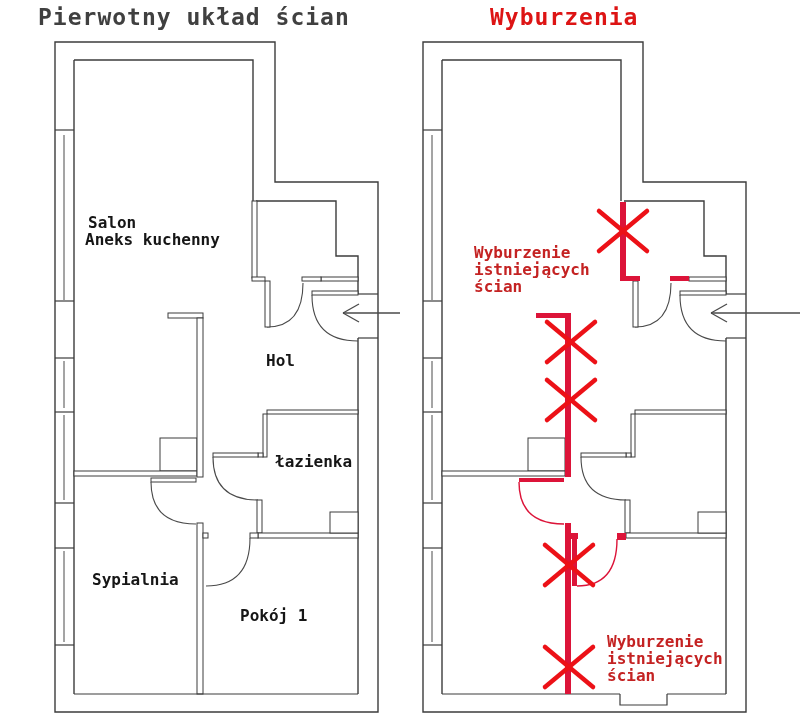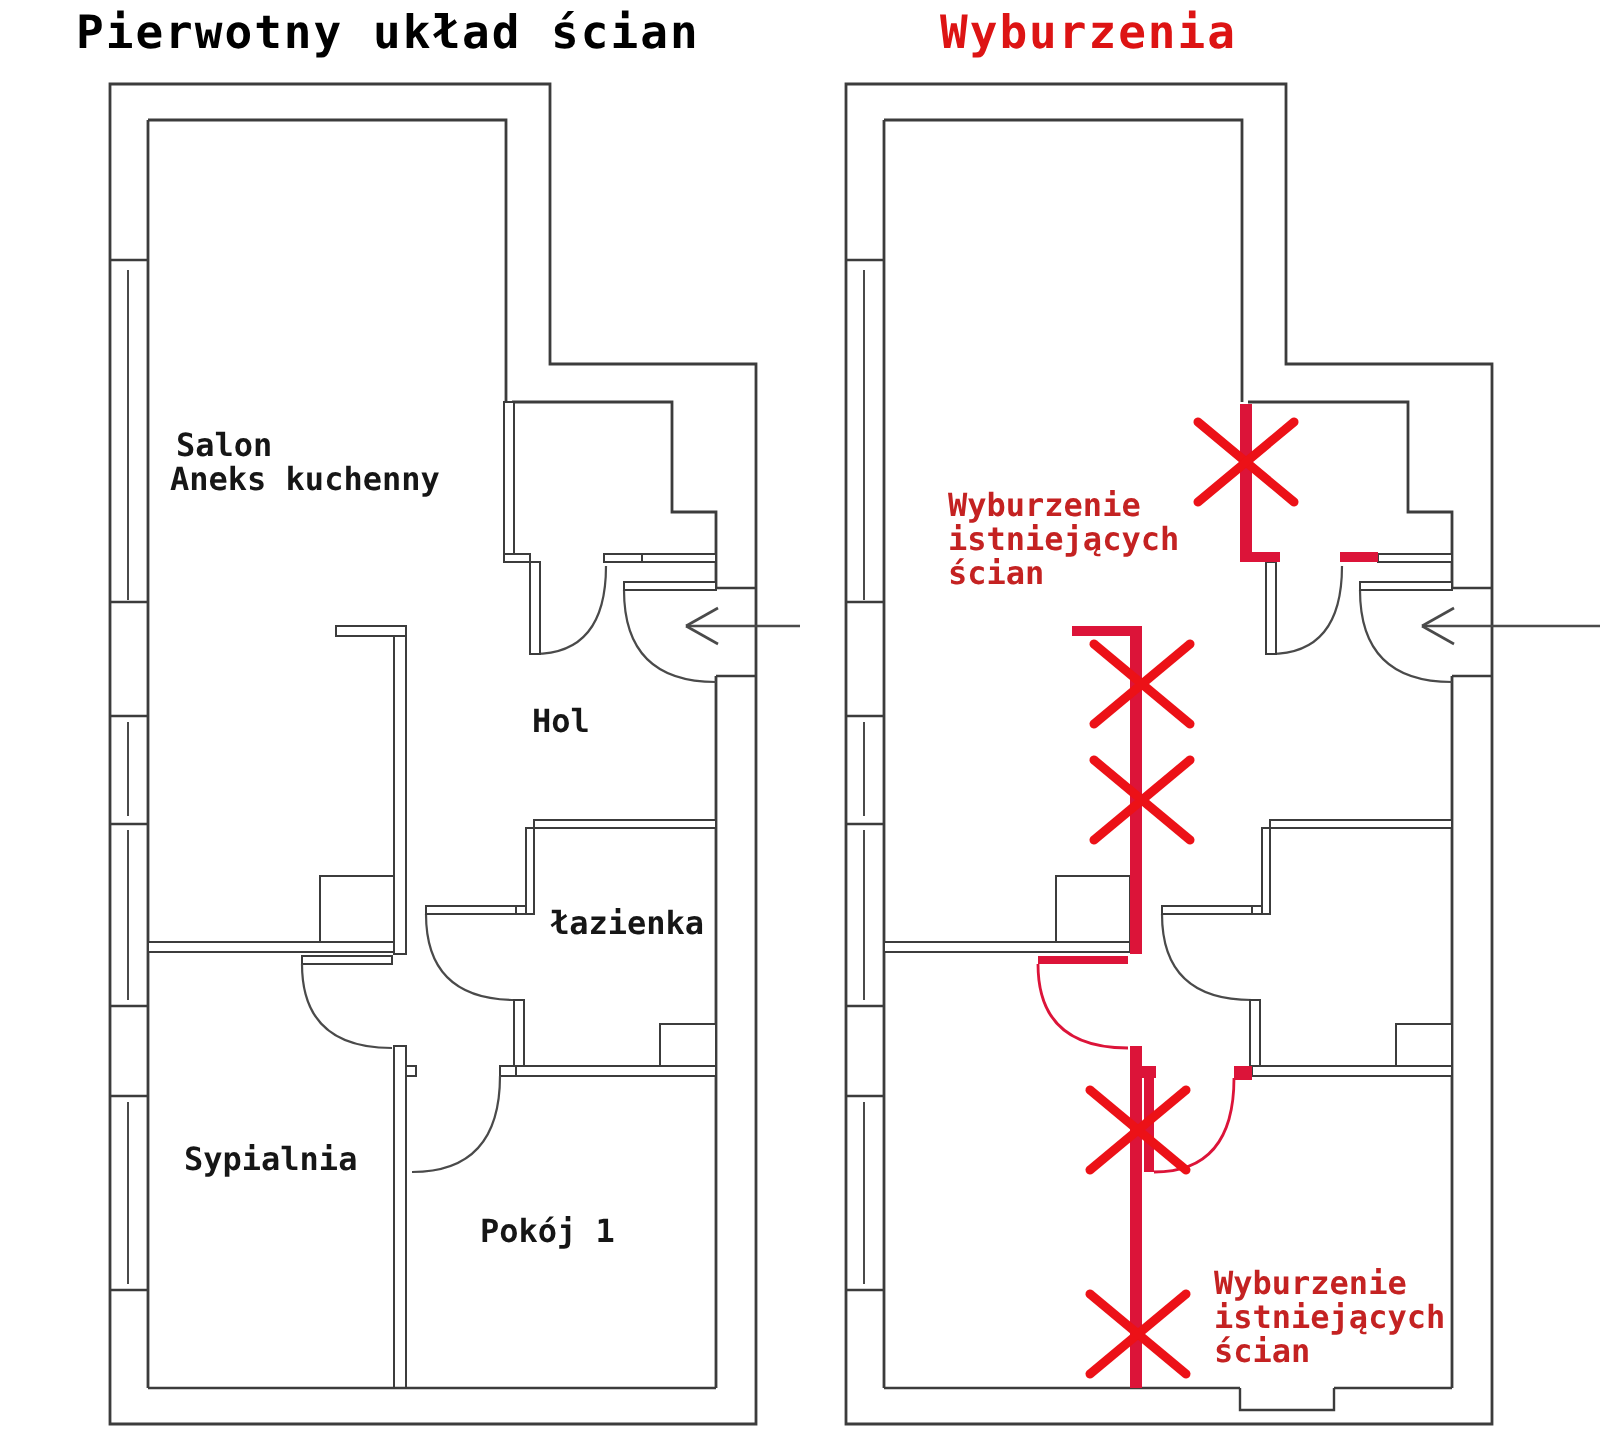--- a/index.html
+++ b/index.html
@@ -11,28 +11,28 @@
     overflow:hidden;
   }
   .plan-title{
     position:absolute;
     font-weight:bold;
     font-size:23px;
     letter-spacing:1px;
     white-space:pre;
   }
   #title-original{left:38px;top:4px;}
-  #title-demolition{left:470px;top:4px;}
+  #title-demolition{left:490px;top:4px;}
   svg{position:absolute;left:0;top:0;}
 </style>
 </head>
 <body>
 
 <div class="stage">
-  <div class="plan-title" id="title-original" style="color: #000000;">Pierwotny układ ścian</div>
+  <div class="plan-title" id="title-original" style="color: #404040;">Pierwotny układ ścian</div>
   <div class="plan-title" id="title-demolition" style="color: rgb(221, 20, 20);">Wyburzenia</div>
   <div id="plan-canvas">
       <svg width="800" height="718" viewBox="0 0 800 718">
         <g transform="translate(0,0)">
           <path d="M55,42 H275 V182 H378 V712 H55 Z" fill="none" stroke="#3c3c3c" stroke-width="1.4"></path>
           <path d="M74,60 H253 V201" fill="none" stroke="#3c3c3c" stroke-width="1.4"></path>
           <path d="M256,201 H336 V256 H358 V294" fill="none" stroke="#3c3c3c" stroke-width="1.4"></path>
           <path d="M358,338 V694" fill="none" stroke="#3c3c3c" stroke-width="1.4"></path>
           <path d="M74,60 V694" fill="none" stroke="#3c3c3c" stroke-width="1.4"></path>
           <path d="M267,327 Q303,327 303,283" fill="none" stroke="#4a4a4a" stroke-width="1.1"></path>

